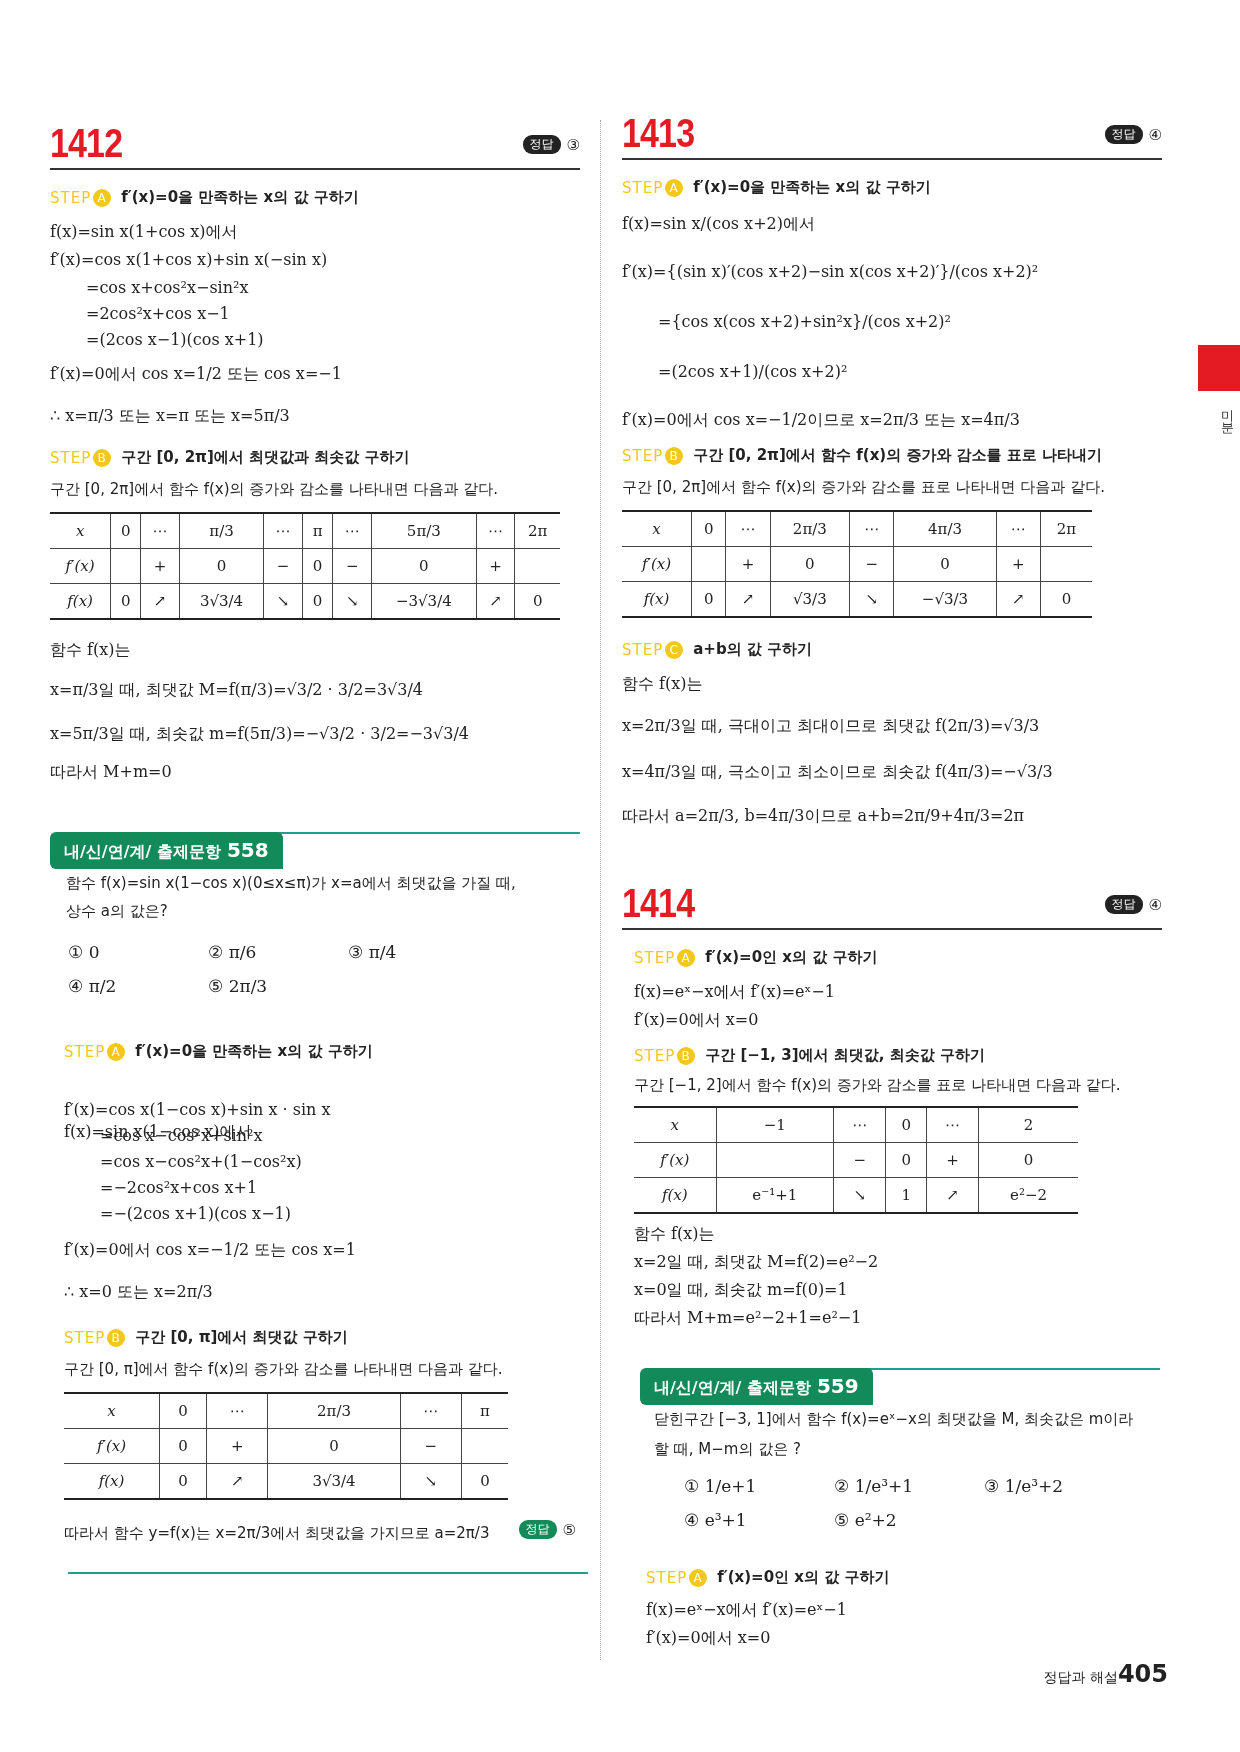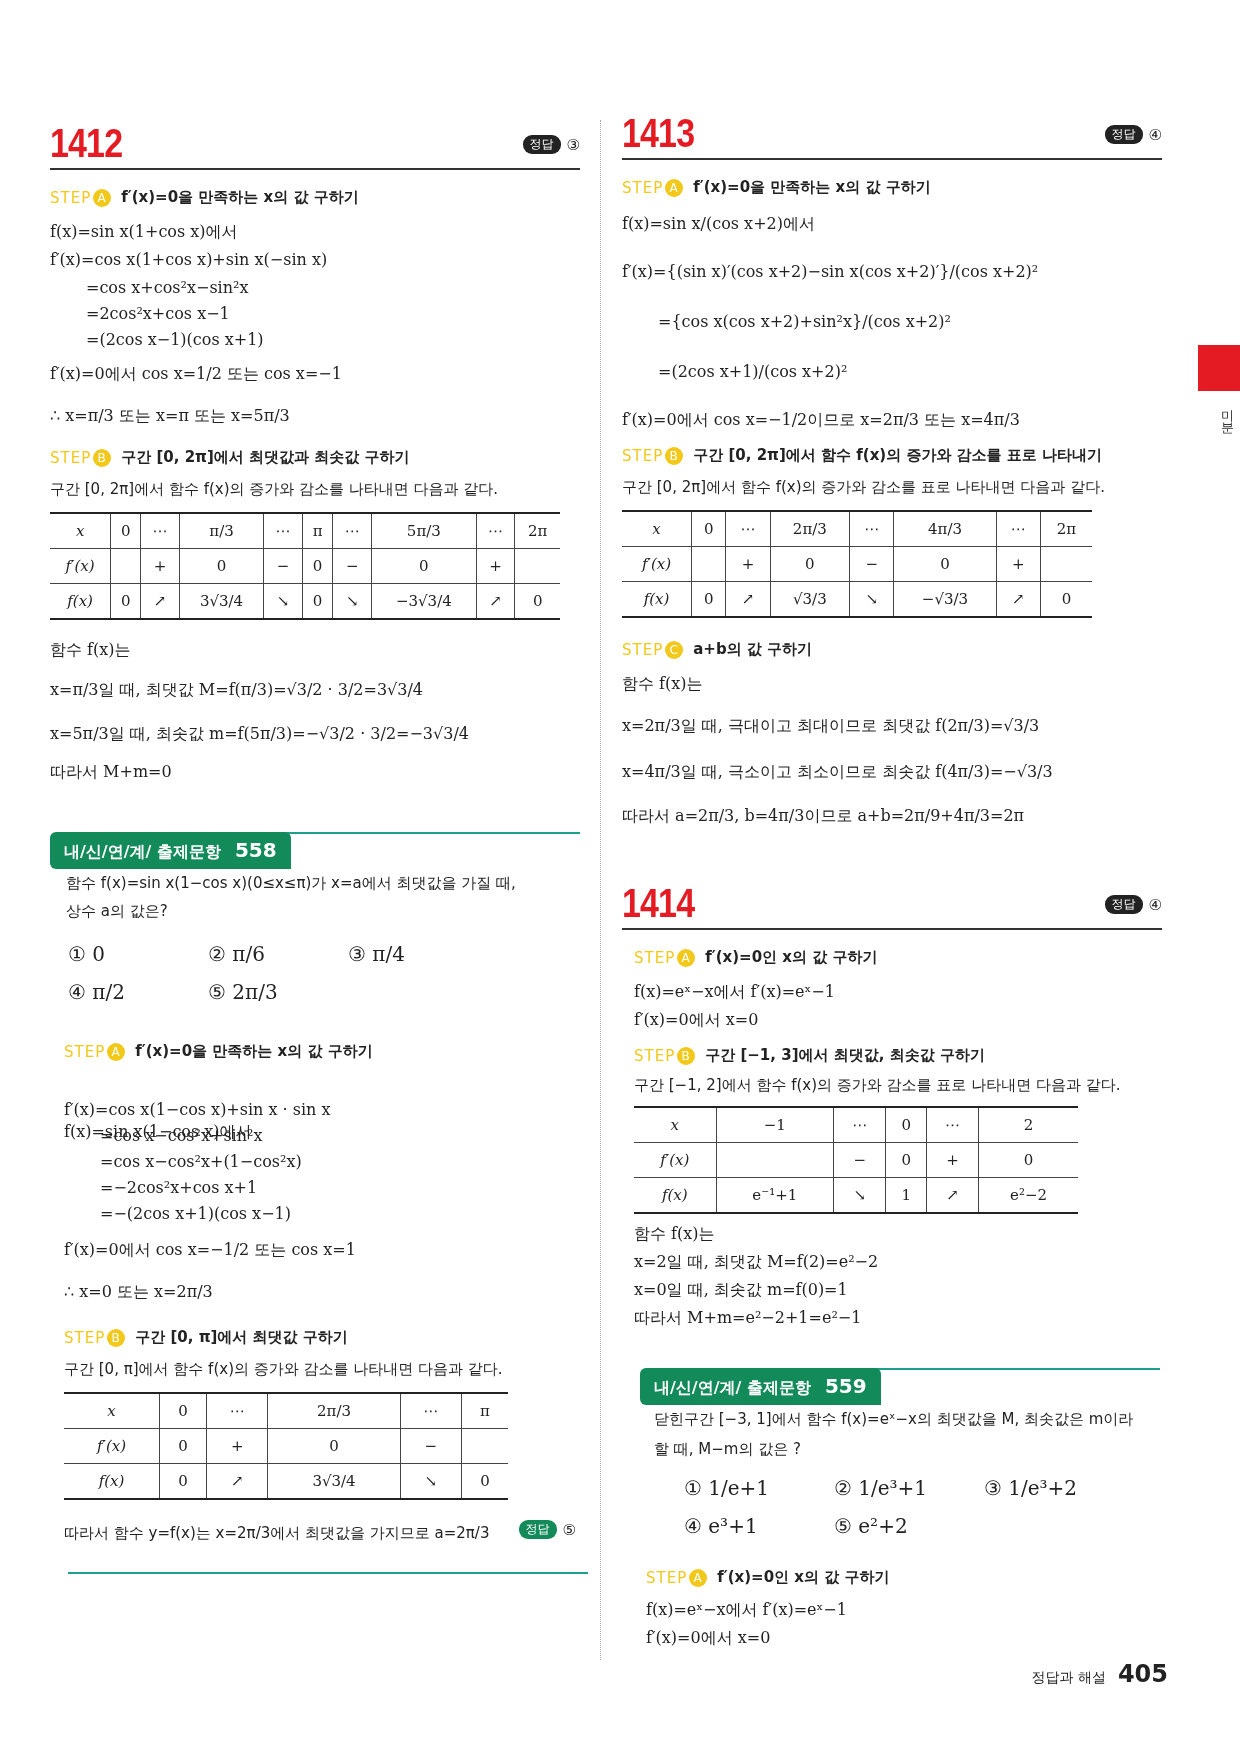--- a/index.html
+++ b/index.html
@@ -22,27 +22,27 @@
   .ind{padding-left:36px;}
   .kr{font-family:"DejaVu Sans",sans-serif;font-size:15px;}
   table.vt{position:absolute;border-collapse:collapse;font-size:15px;}
   table.vt td{border-left:1px solid #444;text-align:center;height:34px;padding:0 4px;}
   table.vt td:first-child{border-left:none;font-style:italic;}
   table.vt tr{border-bottom:1px solid #444;}
   table.vt{border-top:2px solid #222;border-bottom:2px solid #222;}
   .inbox{position:absolute;left:0;width:100%;}
   .inbox-title{position:absolute;left:0;top:0;background:#138a5a;color:#fff;font-family:"DejaVu Sans",sans-serif;
                font-size:16px;padding:6px 14px;border-radius:6px 6px 0 6px;font-weight:bold;}
-  .inbox-title .n{font-size:20px;margin-left:14px;}
+  .inbox-title .n{font-size:20px;margin-left:6px;}
   .inbox-rule{position:absolute;top:0;height:2px;background:#1aa189;}
-  .choices{position:absolute;display:grid;grid-template-columns:140px 140px 140px;row-gap:14px;font-size:20px;}
+  .choices{position:absolute;display:grid;grid-template-columns:140px 140px 140px;row-gap:14px;font-size:17px;}
   .bottom-rule{position:absolute;height:2px;background:#1aa189;}
   .side-tab{position:absolute;right:0;top:345px;width:42px;height:46px;background:#e41b23;}
   .side-text{position:absolute;right:4px;top:400px;writing-mode:vertical-rl;font-family:"DejaVu Sans",sans-serif;font-size:13px;color:#333;}
-  .footer{position:absolute;right:72px;top:1660px;font-family:"DejaVu Sans",sans-serif;display:flex;align-items:baseline;gap:12px;}
+  .footer{position:absolute;right:72px;top:1660px;font-family:"DejaVu Sans",sans-serif;display:flex;align-items:baseline;}
   .footer .lab{font-size:14px;}
   .footer .pg{font-size:24px;font-weight:bold;}
 </style>
 </head>
 <body>
 
 <div class="divider"></div>
 <div class="side-tab"></div>
 <div class="side-text">미분</div>
 

